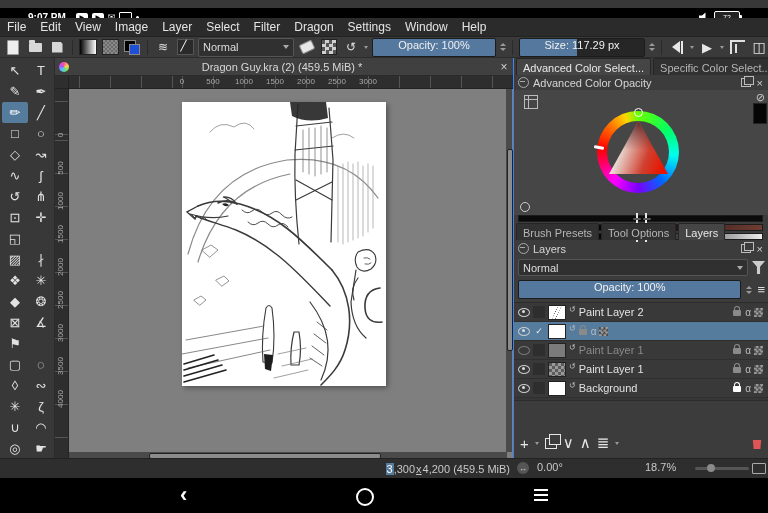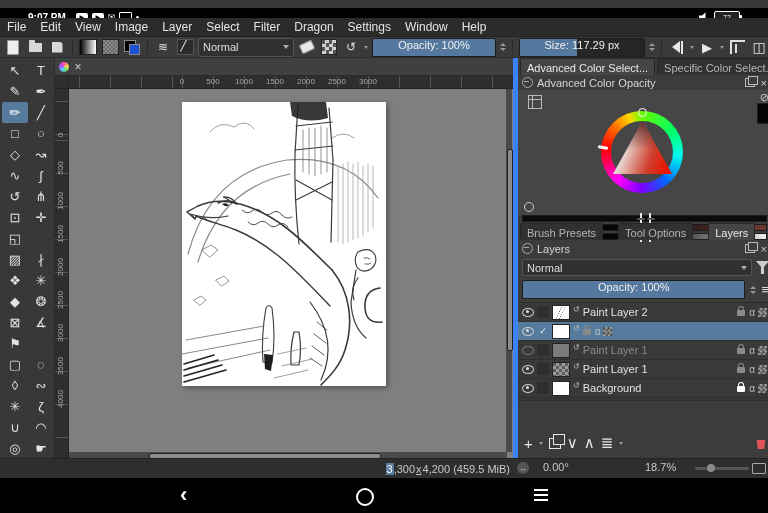--- a/index.html
+++ b/index.html
@@ -73,21 +73,21 @@
   .v-ruler{position:absolute;left:0;top:31px;width:14px;height:369px;background:#2e2e2e;border-right:1px solid #222;box-sizing:border-box;
     background-image:repeating-linear-gradient(0deg,#555 0 1px,transparent 1px 33px);background-position:0 46px;}
   .v-ruler span{position:absolute;left:-9px;width:32px;height:12px;font-size:8px;color:#a8a8a8;text-align:center;transform:rotate(-90deg);}
   .viewport{position:absolute;left:14px;top:31px;width:444px;height:363px;overflow:hidden;}
   .page{position:absolute;left:113px;top:13px;width:204px;height:284px;background:#fff;box-shadow:2px 2px 5px rgba(0,0,0,.35);}
   .vscroll{position:absolute;right:1px;top:31px;width:6px;height:363px;background:#4a4a4a;}
   .vscroll .thumb{position:absolute;left:1px;top:60px;width:4px;height:200px;background:#8c8c8c;border-radius:2px;}
   .hscroll{position:absolute;left:14px;bottom:0px;height:6px;width:438px;background:#4a4a4a;}
   .hscroll .thumb{position:absolute;top:1px;left:80px;height:4px;width:230px;background:#8c8c8c;border-radius:2px;}
   
-  .right-panel{position:absolute;left:513px;top:58px;width:255px;height:400px;background:#3c3c3c;border-left:5px solid #3b82f6;box-sizing:border-box;font-size:11px;}
+  .right-panel{position:absolute;left:513px;top:58px;width:255px;height:400px;background:#3c3c3c;border-left:1px solid #3b82f6;box-sizing:border-box;font-size:11px;}
   .rp-tabs{position:absolute;left:2px;top:0;display:flex;gap:2px;height:17px;}
   .rp-tab{padding:1px 6px 0;background:#313131;color:#b5b5b5;border:1px solid #262626;border-bottom:none;border-radius:2px 2px 0 0;display:flex;align-items:center;font-size:11px;white-space:nowrap;}
   .rp-tab.active{background:#454545;color:#e8e8e8;}
   .docker-head{position:absolute;left:0;top:17px;width:255px;height:15px;display:flex;align-items:center;gap:4px;padding:0 4px;box-sizing:border-box;background:#3c3c3c;color:#d5d5d5;}
   .collapse-ico{width:9px;height:9px;border:1px solid #aaa;border-radius:50%;position:relative;flex:0 0 auto;}
   .collapse-ico::after{content:"";position:absolute;left:1px;top:3px;width:5px;height:1px;background:#aaa;}
   .dk-sp{flex:1;}
   .float-ico{width:8px;height:7px;border:1px solid #bbb;position:relative;flex:0 0 auto;}
   .float-ico::after{content:"";position:absolute;left:2px;top:-3px;width:8px;height:7px;border:1px solid #bbb;background:#3c3c3c;}
   .x-ico{color:#ccc;font-size:11px;padding:0 2px;}
@@ -106,21 +106,21 @@
   .shade-bars{position:absolute;left:4px;top:125px;width:245px;height:26px;}
   .sbar{position:absolute;left:0;width:245px;height:7px;border:1px solid #1c1c1c;box-sizing:border-box;}
   .sbar1{top:0;background:#0b0b0b;}
   .sbar2{top:9px;background:linear-gradient(90deg,#070707 0 52%,#1c1414 62%,#583029 86%,#6f3c31 100%);}
   .sbar3{top:18px;background:linear-gradient(90deg,#070707 0 50%,#3a3a3a 64%,#8f8f8f 82%,#ececec 100%);}
   .shade-handle{position:absolute;top:-2px;width:2px;height:29px;background:#e8e8e8;}
   .hist-ico{position:absolute;left:6px;top:112px;width:8px;height:8px;border:1px solid #ccc;border-radius:50%;}
   .splitter{position:absolute;left:0;top:158px;width:255px;height:5px;display:flex;align-items:center;justify-content:center;gap:2px;}
   .splitter i{width:8px;height:2px;background:#5a5a5a;border-radius:1px;}
   
-  .dk2-tabs{position:absolute;left:2px;top:165px;display:flex;gap:15px;height:17px;}
+  .dk2-tabs{position:absolute;left:2px;top:165px;display:flex;gap:2px;height:17px;}
   .layers-head{position:absolute;left:0;top:183px;width:255px;height:15px;display:flex;align-items:center;gap:4px;padding:0 4px;box-sizing:border-box;color:#d5d5d5;}
   .blend-row{position:absolute;left:4px;top:200px;width:247px;height:19px;display:flex;align-items:center;gap:4px;}
   .dd-layers{flex:1;height:17px;justify-content:space-between;box-sizing:border-box;}
   .funnel{width:13px;height:13px;background:#ccc;clip-path:polygon(0 0,100% 0,62% 45%,62% 100%,38% 100%,38% 45%);}
   .op-row{position:absolute;left:4px;top:222px;width:247px;height:19px;display:flex;align-items:center;gap:5px;}
   .op-slider{flex:1;height:17px;}
   .hamb{color:#ddd;font-size:13px;font-weight:bold;}
   
   .layer-list{position:absolute;left:0;top:244px;width:255px;height:97px;background:#373737;border-top:1px solid #2c2c2c;border-bottom:1px solid #2c2c2c;}
   .layer-row{height:19px;display:flex;align-items:center;gap:3px;padding-left:4px;border-bottom:1px solid #2f2f2f;box-sizing:border-box;background:#393939;}
@@ -157,21 +157,21 @@
   .statusbar{position:absolute;left:0;top:458px;width:768px;height:20px;background:#2e2e2e;border-top:1px solid #222;box-sizing:border-box;font-size:11px;color:#c8c8c8;}
   .sb-left{position:absolute;left:6px;top:0;height:19px;display:flex;align-items:center;gap:10px;}
   .sel-ico{width:11px;height:11px;border:1px solid #aaa;border-radius:2px;display:flex;align-items:center;justify-content:center;}
   .sel-ico i{width:5px;height:5px;background:#aaa;display:block;}
   .shrink-ico{width:9px;height:7px;border-left:3px solid #999;border-right:3px solid #999;}
   .sb-dims{position:absolute;right:258px;top:0;height:19px;display:flex;align-items:center;}
   .dim-hl{background:#557b9d;color:#fff;padding:0 1px;}
   .dim-x{text-decoration:underline;margin:0 1px;}
   .sb-right{position:absolute;left:517px;top:0;width:251px;height:19px;}
   .rot-ico{position:absolute;left:0;top:3px;width:12px;height:12px;border-radius:50%;background:#555;color:#ddd;font-size:8px;display:flex;align-items:center;justify-content:center;}
-  .sb-angle{position:absolute;left:26px;top:2px;}
+  .sb-angle{position:absolute;left:20px;top:2px;}
   .sb-zoom{position:absolute;left:128px;top:2px;}
   .zoom-slider{position:absolute;left:178px;top:8px;width:54px;height:3px;background:#555;border-radius:2px;}
   .zoom-slider .knob{position:absolute;left:12px;top:-3px;width:8px;height:8px;border-radius:50%;background:#8a8a8a;}
   .disp-ico{position:absolute;right:2px;top:4px;width:12px;height:9px;border:1px solid #aaa;border-radius:1px;}
   
   .a-nav{position:absolute;left:0;top:478px;width:768px;height:35px;background:#000;}
   .nav-back{position:absolute;left:180px;top:4px;color:#fff;font-size:22px;font-weight:bold;}
   .nav-home{position:absolute;left:356px;top:10px;width:14px;height:14px;border:2px solid #fff;border-radius:50%;}
   .nav-menu{position:absolute;left:534px;top:11px;width:14px;height:12px;background:linear-gradient(#fff,#fff) 0 0/100% 2px no-repeat,linear-gradient(#fff,#fff) 0 5px/100% 2px no-repeat,linear-gradient(#fff,#fff) 0 10px/100% 2px no-repeat;}
 </style>
@@ -323,20 +323,21 @@
       <span class="tool">ζ</span>
       <span class="tool">∪</span>
       <span class="tool">◠</span>
       <span class="tool">◎</span>
       <span class="tool">☛</span>
     </div>
 
   <div class="canvas-region">
     <div class="doc-tabbar">
       <span class="krita-ico"></span>
+      <span class="doc-title">Dragon Guy.kra (2) (459.5 MiB) *</span>
       <span class="doc-close">×</span>
     </div>
     <div class="ruler-corner"></div>
     <div class="h-ruler">
 
     <span style="left: 113px;">0</span>
         <span style="left: 144px;">500</span>
         <span style="left: 175px;">1000</span>
         <span style="left: 206px;">1500</span>
         <span style="left: 237px;">2000</span>

